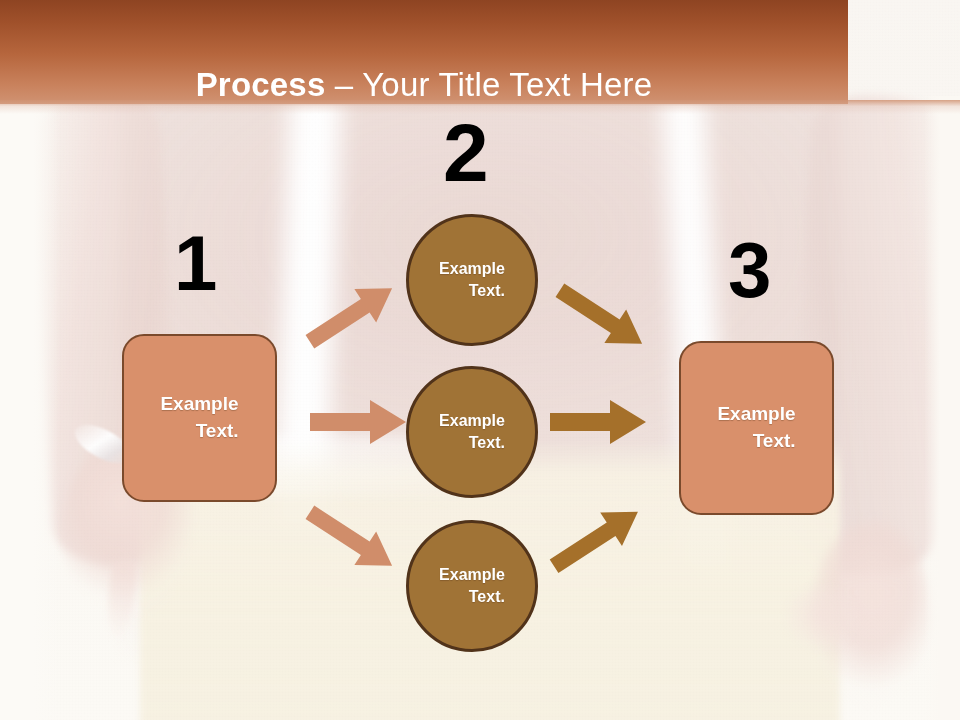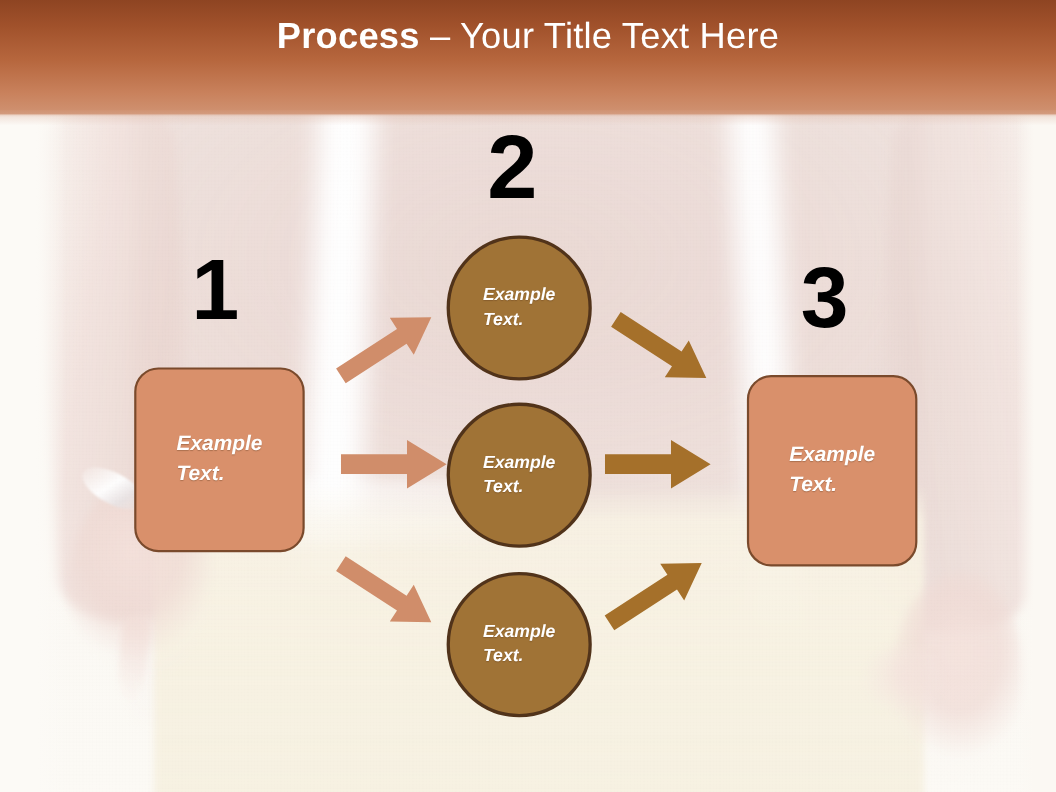--- a/index.html
+++ b/index.html
@@ -139,24 +139,24 @@
     background: linear-gradient(to right, #fcfaf6 55%, rgba(252,250,246,0));
   }
   .bg-white-right {
     position: absolute; right: 0; top: 96px; width: 36px; height: 624px;
     background: linear-gradient(to left, #fbf8f3 55%, rgba(251,248,243,0));
   }
 
   
   .title-bar {
     position: absolute;
-    left: 0; top: 0; width: 960px; height: 104px;
+    left: 0; top: 0; width: 848px; height: 104px;
     background: linear-gradient(to bottom, #8e4422 0%, #a0512b 22%, #b6663d 52%, #c9825d 82%, #d09373 100%);
     display: flex;
-    align-items: flex-start;
+    align-items: flex-end;
     justify-content: center;
   }
   .title-fade {
     position: absolute;
     left: 0; top: 100px; width: 960px; height: 14px;
     background: linear-gradient(to bottom, rgba(208,147,115,0.85) 0%, rgba(225,190,175,0.35) 45%, rgba(255,255,255,0) 100%);
   }
   .title-text {
     color: #ffffff;
     font-size: 33px;
@@ -190,24 +190,23 @@
     align-items: center;
     justify-content: center;
     box-sizing: border-box;
   }
   #box-1 { left: 122px; top: 334px; width: 155px; height: 168px; }
   #box-3 { left: 679px; top: 341px; width: 155px; height: 174px; }
 
   .shape-label {
     color: #ffffff;
     font-weight: bold;
-    font-style: italic;
     font-size: 19px;
     line-height: 1.42;
-    text-align: left;
+    text-align: right;
     white-space: pre-line;
     text-shadow: 0 1px 1px rgba(90,55,30,0.35);
   }
   .shape-label.small { font-size: 16px; line-height: 1.4; }
 
   
   .step-circle {
     position: absolute;
     width: 132px; height: 132px;
     border-radius: 50%;

